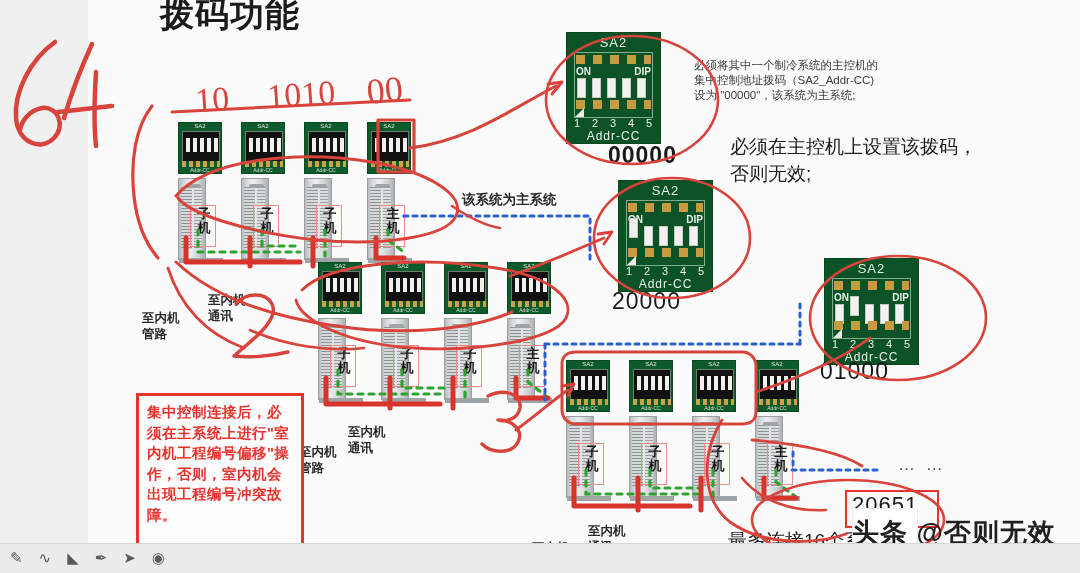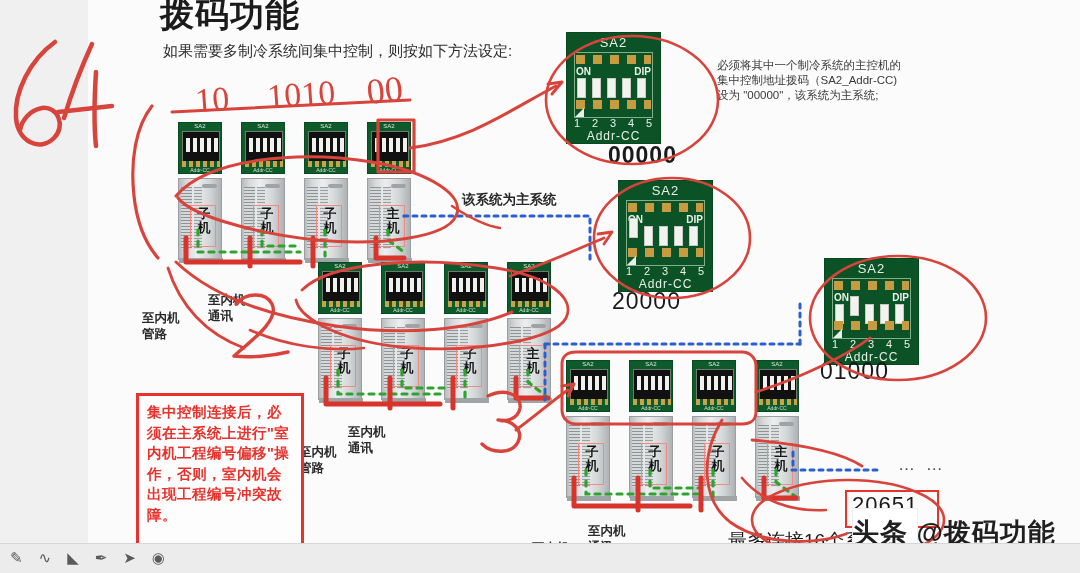--- a/index.html
+++ b/index.html
@@ -10,21 +10,21 @@
          background:#fbfbfb;overflow:hidden;}
 
   .abs{position:absolute;}
 
   
   #slide-title{left:160px;top:-8px;font-size:34px;font-weight:700;color:#1b1b1b;
                letter-spacing:1px;white-space:nowrap;}
   #slide-subtitle{left:163px;top:42px;font-size:15px;color:#2b2b2b;white-space:nowrap;}
 
   .note-small{font-size:11.5px;color:#3a3a3a;line-height:15px;}
-  #note-top-right{left:694px;top:58px;width:185px;margin-left:23px;}
+  #note-top-right{left:694px;top:58px;width:185px;}
   #note-main-unit{left:730px;top:133px;font-size:19px;color:#1d1d1d;line-height:27px;
                   width:260px;font-weight:500;}
 
   
   .red-box{border:3px solid #e8322c;background:#fdfdfd;}
   #redbox-left{left:136px;top:393px;width:168px;height:168px;padding:6px 8px;box-sizing:border-box;}
   #redbox-left .txt{color:#e8322c;font-size:14.5px;line-height:20.5px;font-weight:700;letter-spacing:.5px;}
   #redbox-mid{left:314px;top:466px;width:188px;height:80px;padding:5px 7px;box-sizing:border-box;
               border-width:2px;}
   #redbox-mid .txt{color:#3a3a3a;font-size:11.5px;line-height:15.5px;}
@@ -37,21 +37,21 @@
   #d-11111{left:852px;top:492px;font-size:22px;}
   #dots-mid{left:898px;top:455px;font-size:17px;color:#4a4a4a;letter-spacing:3px;}
 
   #caption-16{left:728px;top:528px;font-size:19px;color:#1b1b1b;white-space:nowrap;}
 
   
   .lbl{font-size:12.5px;color:#2a2a2a;line-height:16px;font-weight:600;}
   .lbl.big{font-size:13.5px;}
 
   
-  .unit{position:absolute;width:44px;height:82px;
+  .unit{position:absolute;width:28px;height:82px;
         background:linear-gradient(90deg,#b9bcbe 0%,#d7d9da 18%,#eceeef 42%,#d2d5d6 74%,#aeb2b4 100%);
         border:1px solid #9aa0a2;box-sizing:border-box;}
   .unit .grille{position:absolute;left:2px;top:8px;width:11px;height:62px;
         background:repeating-linear-gradient(to bottom,#8e9395 0px,#8e9395 1px,#d6d9da 1px,#d6d9da 3px);}
   .unit .grille2{position:absolute;left:15px;top:8px;width:8px;height:62px;
         background:repeating-linear-gradient(to bottom,#9aa0a2 0px,#9aa0a2 1px,#dcdfe0 1px,#dcdfe0 3px);}
   .unit .badge{position:absolute;right:4px;top:5px;width:15px;height:4px;border-radius:2px;
         background:#9ea4a6;}
   .unit .base{position:absolute;left:0;bottom:-4px;width:44px;height:5px;background:#9fa5a7;}
   .unit .tag{position:absolute;left:11px;top:26px;width:26px;height:42px;
@@ -108,22 +108,22 @@
   #leftbar{left:0;top:0;width:88px;height:543px;background:#f0f0f0;}
 </style>
 </head>
 <body>
 
 <div id="stage">
 
   <div class="abs" id="leftbar"></div>
 
   <div class="abs" id="slide-title">拨码功能</div>
-  <div class="abs" id="slide-subtitle">如果需要多制冷系统间集中控制，则按如下方法设定:</div>
   <div class="abs note-small" id="note-top-right">必须将其中一个制冷系统的主控机的集中控制地址拨码（SA2_Addr-CC)设为 "00000"，该系统为主系统;</div>
+  <div class="abs" id="note-main-unit">必须在主控机上设置该拨码，否则无效;</div>
 
   <div class="abs" style="left:178px;top:122px;">
     <div class="dip-small" style="left:0px;top:0px;">
       <div class="sa2">SA2</div>
       <div class="body">
         <i style="left:3px"></i>
           <i style="left:10px"></i>
           <i style="left:17px"></i>
           <i style="left:24px"></i>
           <i style="left:31px"></i>
@@ -606,21 +606,21 @@
       <path d="M598 234 L612 232 L604 244" stroke-width="2.8"></path>
 
       <path d="M250 330 C286 346 330 352 364 348" stroke-width="2.6"></path>
       <path d="M168 268 C180 306 206 334 244 348" stroke-width="2.8"></path>
     </g>
   </svg>
 
   <div class="abs" id="wm-box"></div>
   <div class="abs" id="watermark">
     <span>头条</span>
-    <span>@拨码功能</span>
+    <span>@否则无效</span>
   </div>
 
   <div class="abs" id="toolbar">
     <div class="tools">
       <span>✎</span>
       <span>∿</span>
       <span>◣</span>
       <span>✒</span>
       <span>➤</span>
       <span>◉</span>

